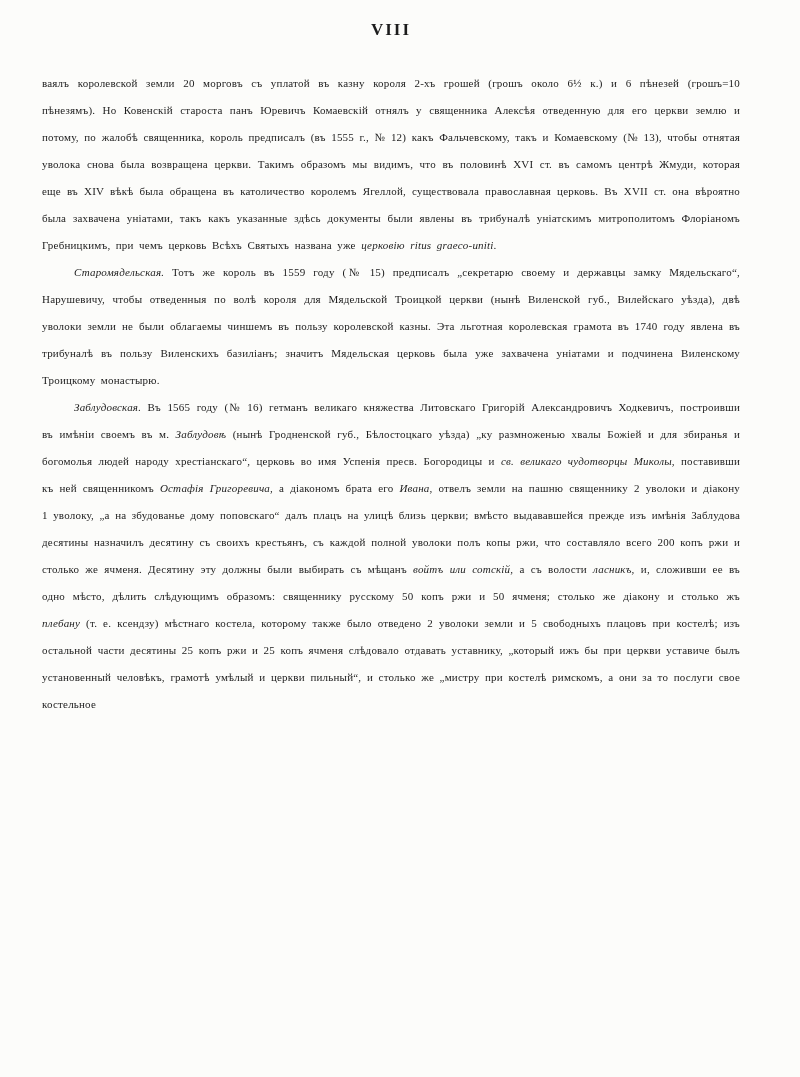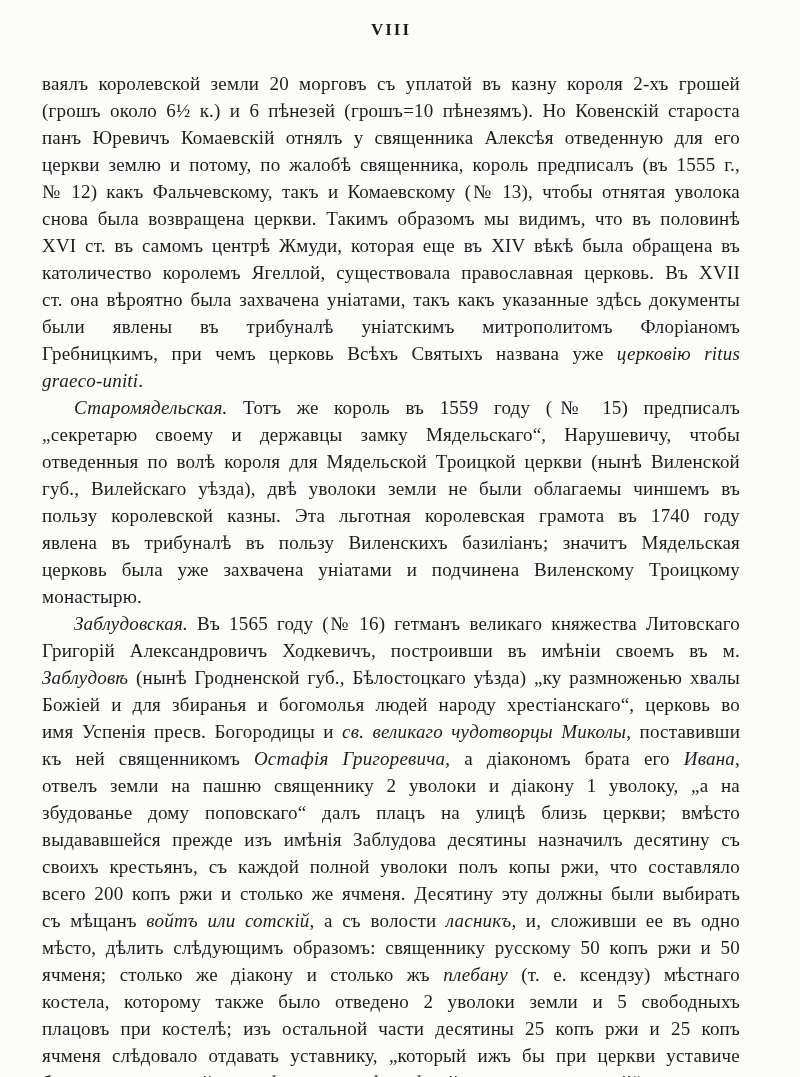--- a/index.html
+++ b/index.html
@@ -22,21 +22,21 @@
   .page-number {
     text-align: center;
     font-weight: bold;
     font-size: 17px;
     letter-spacing: 2px;
     margin: 0 0 30px 0;
   }
   .body-text p {
     margin: 0;
     text-align: justify;
-    font-size: 19px;
+    font-size: 11px;
     line-height: 27px;
     letter-spacing: 0.2px;
     word-spacing: 2.5px;
     font-family: Liberation Serif, serif;
   }
   .body-text p.indent {
     text-indent: 32px;
   }
   .it {
     font-style: italic;

